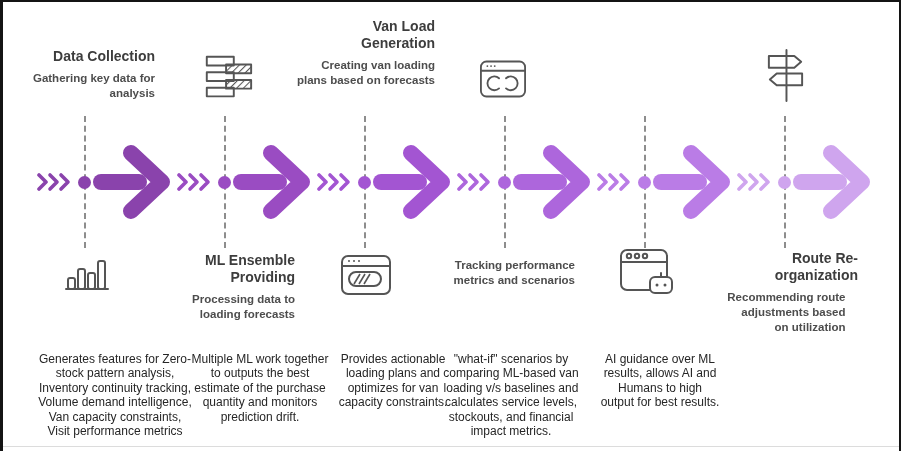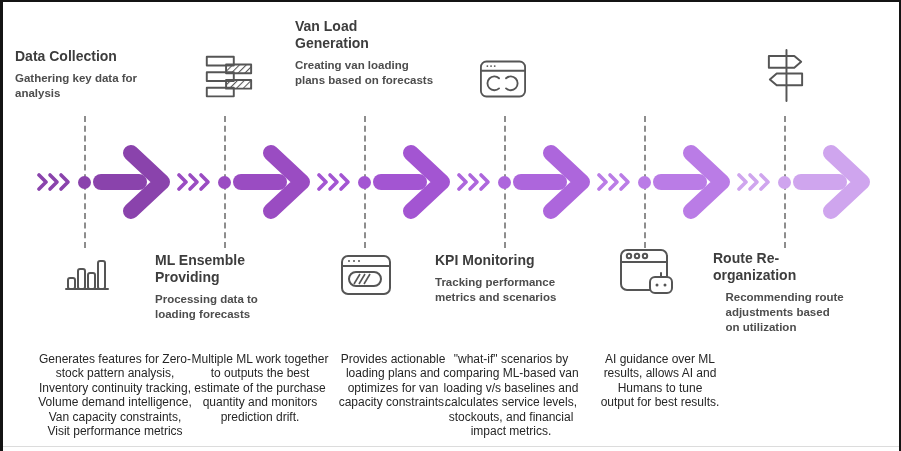--- a/index.html
+++ b/index.html
@@ -1,21 +1,21 @@
 <!DOCTYPE html>
 <html><head>
 <meta charset="utf-8">
 <style>
   html,body{margin:0;padding:0;background:#ffffff;}
   .canvas{
     position:relative;width:901px;height:451px;background:#fff;
     font-family:"Liberation Sans",sans-serif;overflow:hidden;box-sizing:border-box;
     border-left:3px solid #141414;border-top:2px solid #141414;border-right:2px solid #141414;
   }
-  .block{position:absolute;text-align:left;}
+  .block{position:absolute;text-align:right;}
   .stage-title{font-weight:bold;font-size:14px;line-height:1.22;color:#3d3d3d;}
   .stage-desc{font-weight:bold;font-size:11.5px;line-height:1.3;color:#4d4d4d;margin-top:6px;}
   .detail{position:absolute;top:350px;font-size:12px;line-height:1.2;color:#262626;}
   .ta-left{text-align:center;}
   .ta-center{text-align:center;}
   .dash{position:absolute;top:114px;height:132px;width:0;border-left:2px dashed #8d8d8d;z-index:0;}
   .segment{position:absolute;top:136px;width:150px;height:90px;z-index:1;}
   .chevrons{position:absolute;left:0;top:29px;}
   .dot{position:absolute;width:13px;height:13px;border-radius:50%;background:currentColor;top:38px;left:41px;z-index:2;}
   .arrow{position:absolute;left:56px;top:2px;}
@@ -169,21 +169,20 @@
     <circle cx="8" cy="6" r="1" fill="currentColor" stroke="none"></circle>
     <circle cx="13" cy="6" r="1" fill="currentColor" stroke="none"></circle>
     <circle cx="18" cy="6" r="1" fill="currentColor" stroke="none"></circle>
     <rect x="8" y="17" width="32" height="14" rx="7"></rect>
     <line x1="13" y1="29" x2="19" y2="19" stroke-width="1.6"></line>
     <line x1="18" y1="29" x2="24" y2="19" stroke-width="1.6"></line>
     <line x1="23" y1="29" x2="29" y2="19" stroke-width="1.6"></line>
   </svg>
 
   <div class="block" style="left:432px;top:250px;width:140px">
-    <div class="stage-title">KPI Monitoring</div>
     <div class="stage-desc">Tracking performance metrics and scenarios</div>
   </div>
 
   <svg class="icon" style="left:617px;top:247px" width="56" height="50" viewBox="0 0 56 50" fill="none" stroke="currentColor" stroke-width="2" stroke-linejoin="round">
     <rect x="1" y="1" width="46" height="40" rx="6"></rect>
     <line x1="1" y1="13" x2="47" y2="13"></line>
     <circle cx="9" cy="7" r="2.2"></circle>
     <circle cx="17" cy="7" r="2.2"></circle>
     <circle cx="25" cy="7" r="2.2"></circle>
     <line x1="41" y1="28" x2="41" y2="24" stroke-linecap="round"></line>
@@ -194,16 +193,16 @@
 
   <div class="block" style="left:710px;top:248px;width:145px">
     <div class="stage-title">Route Re-organization</div>
     <div class="stage-desc" style="width:120px;margin-left:auto;margin-right:auto">Recommending route adjustments based on utilization</div>
   </div>
 
   <div class="detail ta-left" style="left:33px;width:158px">Generates features for Zero-stock pattern analysis, Inventory continuity tracking, Volume demand intelligence, Van capacity constraints, Visit performance metrics</div>
   <div class="detail ta-left" style="left:187px;width:140px">Multiple ML work together to outputs the best estimate of the purchase quantity and monitors prediction drift.</div>
   <div class="detail ta-left" style="left:324px;width:132px">Provides actionable loading plans and optimizes for van capacity constraints.</div>
   <div class="detail ta-center" style="left:434px;width:148px">"what-if" scenarios by comparing ML-based van loading v/s baselines and calculates service levels, stockouts, and financial impact metrics.</div>
-  <div class="detail ta-left" style="left:597px;width:120px">AI guidance over ML results, allows AI and Humans to tune output for best results.</div>
+  <div class="detail ta-left" style="left:597px;width:120px">AI guidance over ML results, allows AI and Humans to high output for best results.</div>
 
   <div class="divider"></div>
 </div>
 
 </body></html>

